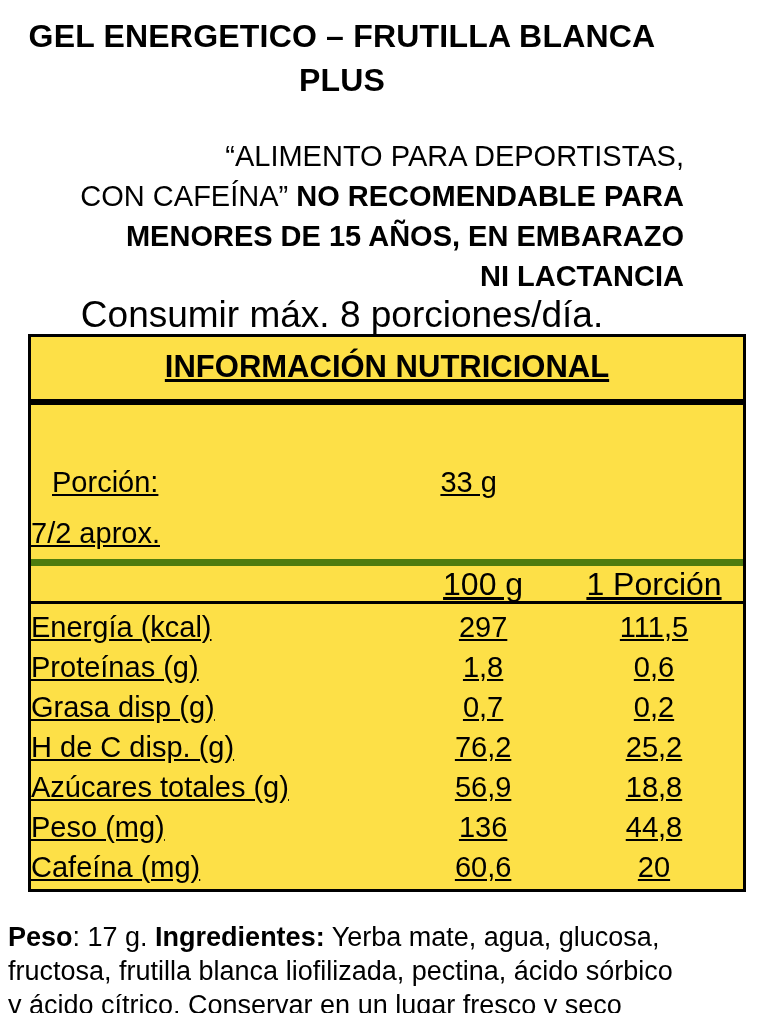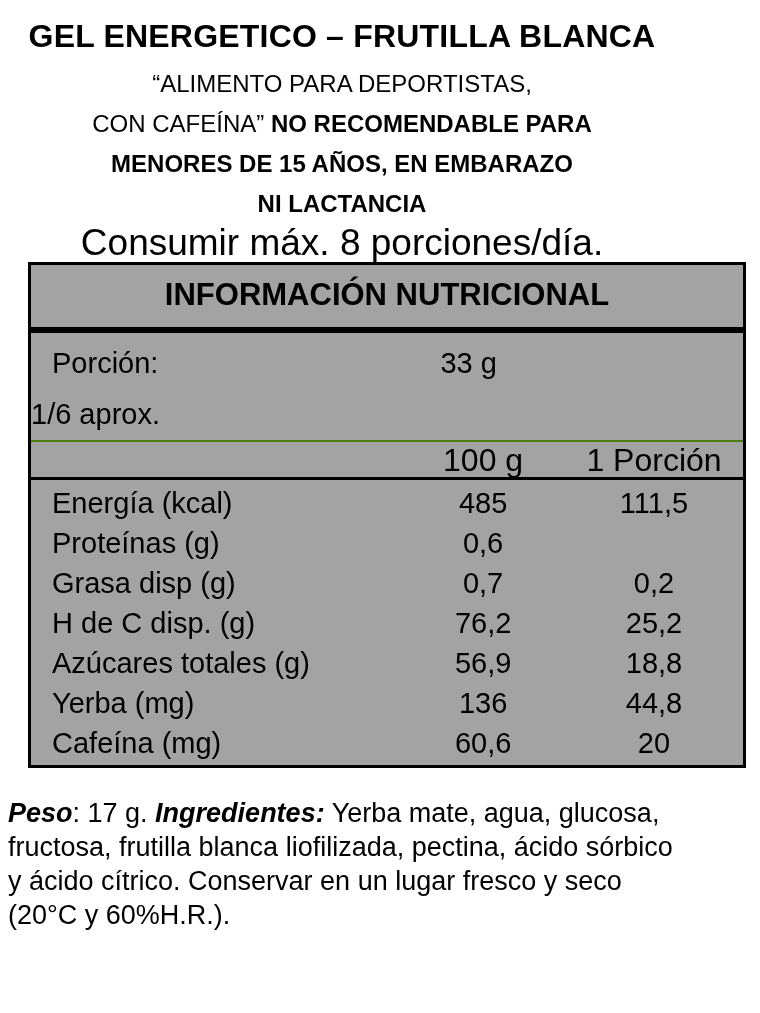--- a/index.html
+++ b/index.html
@@ -16,48 +16,49 @@
   .title {
     padding-top: 14px;
     text-align: center;
     font-weight: bold;
     font-size: 32px;
     line-height: 44px;
     letter-spacing: 0.2px;
   }
 
   .advisory {
-    margin-top: 6px;
-    text-align: center;
-    font-size: 24px;
+    margin-top: 34px;
+    text-align: right;
+    font-size: 29px;
     line-height: 40px;
   }
   .advisory .b { font-weight: bold; }
 
   .consume {
     text-align: center;
     font-size: 37px;
     line-height: 38px;
   }
 
   .ntable {
     margin-left: 28px;
     width: 718px;
     border: 3px solid #000000;
-    background: #a3a3a3;
+    background: #fde047;
+    text-decoration: underline;
   }
   .ntable-title {
     text-align: center;
     font-weight: bold;
     font-size: 31px;
     padding: 12px 0 14px 0;
     border-bottom: 6px solid #000000;
   }
 
-  .serving { padding-top: 5px; border-bottom: 2px solid #4d7c0f; }
+  .serving { padding-top: 5px; border-bottom: 7px solid #4d7c0f; margin-top: 47px; }
   .serving-row {
     display: grid;
     grid-template-columns: 57.5% 42.5%;
     align-items: center;
     height: 51px;
     font-size: 29px;
   }
   .serving-row .lab { padding-left: 21px; }
 
   .colhead {
@@ -71,95 +72,97 @@
   .colhead .num { text-align: center; }
 
   .drows { padding: 3px 0 2px 0; }
   .drow {
     display: grid;
     grid-template-columns: 52% 23% 25%;
     align-items: center;
     height: 40px;
     font-size: 29px;
   }
-  .drow .lab { padding-left: 21px; }
+  .drow .lab { }
   .drow .num { text-align: center; }
 
   .footer {
     margin: 28px 8px 0 8px;
     font-size: 27px;
     line-height: 34px;
     text-align: left;
   }
-  .footer .b { font-weight: bold; font-style: italic; }
+  .footer .b { font-weight: bold; }
 </style>
 </head>
 <body>
 
 <div class="page">
 
   <div class="title">
     <div>GEL ENERGETICO – FRUTILLA BLANCA</div>
+    <div>PLUS</div>
   </div>
 
   <div class="advisory" id="advisory">
       <div><span>“ALIMENTO PARA DEPORTISTAS,</span></div>
       <div><span>CON CAFEÍNA” </span><span class="b">NO RECOMENDABLE PARA</span></div>
       <div><span class="b">MENORES DE 15 AÑOS, EN EMBARAZO</span></div>
       <div><span class="b">NI LACTANCIA</span></div>
     </div>
 
   <div class="consume">Consumir máx. 8 porciones/día.</div>
 
   <div class="ntable">
     <div class="ntable-title">INFORMACIÓN NUTRICIONAL</div>
 
     <div class="serving" id="serving-rows">
         <div class="serving-row">
           <div class="lab">Porción:</div>
           <div class="val">33 g</div>
         </div>
         <div class="serving-row">
-          <div class="val">1/6 aprox.</div>
+          <div class="val">7/2 aprox.</div>
         </div>
       </div>
 
     <div class="colhead">
       <div class="lab"></div>
       <div class="num">100 g</div>
       <div class="num">1 Porción</div>
     </div>
 
     <div class="drows" id="data-rows">
         <div class="drow">
           <div class="lab">Energía (kcal)</div>
-          <div class="num">485</div>
+          <div class="num">297</div>
           <div class="num">111,5</div>
         </div>
         <div class="drow">
           <div class="lab">Proteínas (g)</div>
+          <div class="num">1,8</div>
           <div class="num">0,6</div>
         </div>
         <div class="drow">
           <div class="lab">Grasa disp (g)</div>
           <div class="num">0,7</div>
           <div class="num">0,2</div>
         </div>
         <div class="drow">
           <div class="lab">H de C disp. (g)</div>
           <div class="num">76,2</div>
           <div class="num">25,2</div>
         </div>
         <div class="drow">
           <div class="lab">Azúcares totales (g)</div>
           <div class="num">56,9</div>
           <div class="num">18,8</div>
         </div>
         <div class="drow">
-          <div class="lab">Yerba (mg)</div>
+          <div class="lab">Peso (mg)</div>
           <div class="num">136</div>
           <div class="num">44,8</div>
         </div>
         <div class="drow">
           <div class="lab">Cafeína (mg)</div>
           <div class="num">60,6</div>
           <div class="num">20</div>
         </div>
       </div>
   </div>

